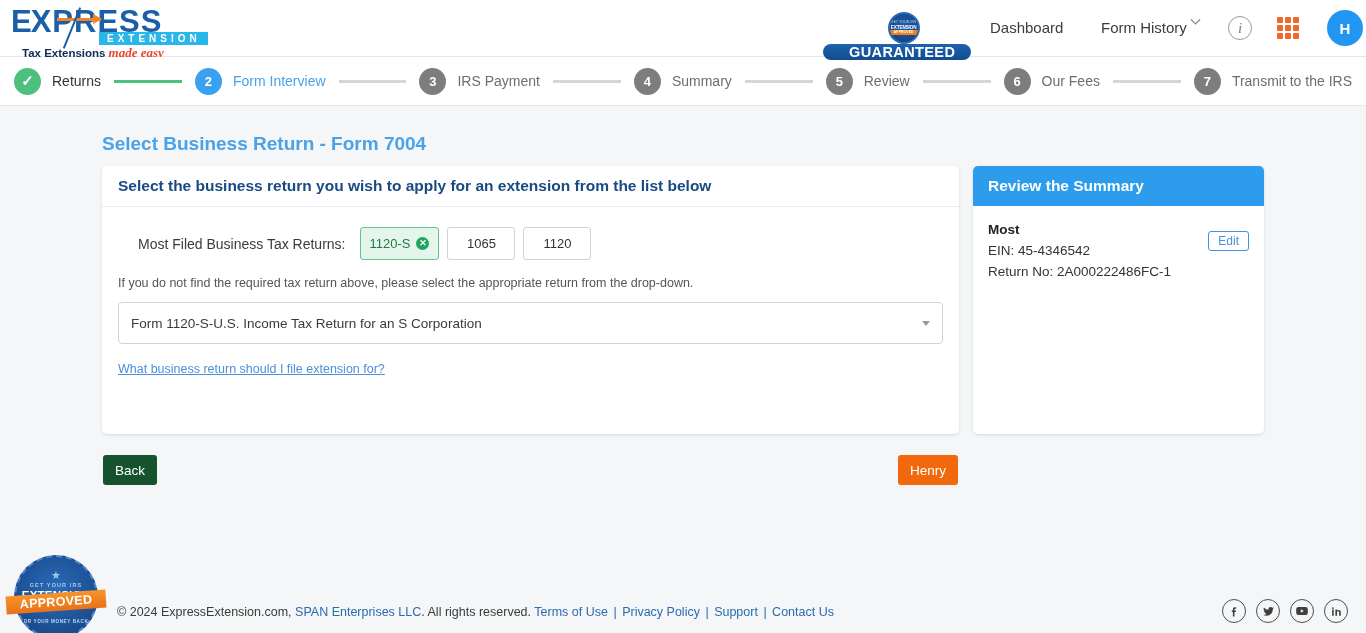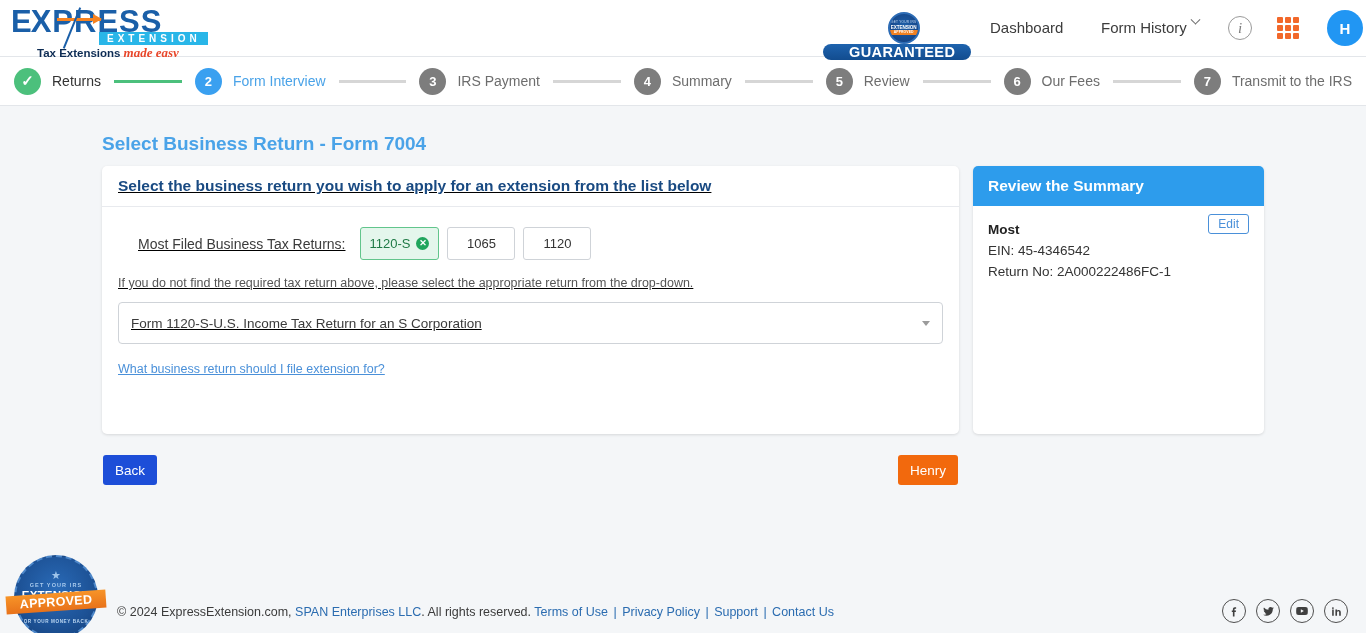--- a/index.html
+++ b/index.html
@@ -33,21 +33,21 @@
   .logo-slash {
     position: absolute; left: 60px; top: 2px; width: 2px; height: 44px;
     background: #1a5fa8; transform: rotate(22deg);
   }
   .logo-ext-bar {
     position: absolute; left: 88px; top: 28px; background: #29b6e8;
     color: #ffffff; font-size: 10px; font-weight: 700; letter-spacing: 4px;
     padding: 1px 7px 1px 8px;
   }
   .logo-tagline {
-    position: absolute; left: 26px; top: 41px;
+    position: absolute; left: 11px; top: 41px;
     font-size: 11.5px; font-weight: 700; color: #0d2c54;
   }
   .logo-tagline em {
     color: #e8462a; font-family: "Liberation Serif", serif;
     font-size: 13px; font-style: italic; font-weight: 700; margin-left: 3px;
   }
 
   .guaranteed-badge {
     position: absolute; left: 836px; top: 12px;
     height: 30px; display: flex; align-items: center; flex-direction: column;
@@ -126,21 +126,21 @@
   .step-line.grey { background: #d6d6d6; }
 
   
   .page-title {
     position: absolute; left: 102px; top: 133px;
     font-size: 19px; font-weight: 700; color: #4aa3e8;
   }
 
   .main-card {
     position: absolute; left: 102px; top: 166px; width: 857px; height: 268px;
-    background: #ffffff; border-radius: 5px; box-shadow: 0 1px 3px rgba(0,0,0,.12); text-decoration: underline;
+    background: #ffffff; border-radius: 5px; box-shadow: 0 1px 3px rgba(0,0,0,.12);
   }
   .main-card-head {
     height: 41px; display: flex; align-items: center; padding: 0 16px;
     border-bottom: 1px solid #e8eaee;
     font-size: 15.5px; font-weight: 700; color: #194a82;
   }
   .main-card-body { padding: 20px 16px 0 16px; }
 
   .row-returns { display: flex; align-items: center; }
   .row-label { font-size: 14px; color: #3b3b3b; margin-right: 14px; margin-left: 20px; }
@@ -184,29 +184,29 @@
   }
   .summary-head {
     height: 40px; background: #2d9cec; color: #ffffff;
     font-size: 15.5px; font-weight: 700; display: flex; align-items: center;
     padding: 0 15px;
   }
   .summary-body { padding: 16px 15px 0 15px; position: relative; }
   .summary-name { font-size: 13.5px; font-weight: 700; color: #222222; }
   .summary-line { font-size: 13.5px; color: #333333; margin-top: 6px; }
   .edit-btn {
-    position: absolute; right: 15px; top: 8px;
+    position: absolute; right: 15px; top: 25px;
     border: 1px solid #4a90d9; color: #4a90d9; background: #ffffff;
     border-radius: 3px; font-size: 12px; padding: 2px 9px; cursor: pointer;
   }
 
   
   .btn-back {
     position: absolute; left: 103px; top: 455px; width: 54px; height: 30px;
-    background: #1d4ed8; color: #ffffff; border: none; border-radius: 3px;
+    background: #14532d; color: #ffffff; border: none; border-radius: 3px;
     font-size: 13.5px; cursor: pointer;
   }
   .btn-next {
     position: absolute; left: 898px; top: 455px; width: 60px; height: 30px;
     background: #f2690d; color: #ffffff; border: none; border-radius: 3px;
     font-size: 13.5px; cursor: pointer;
   }
 
   
   .footer {

